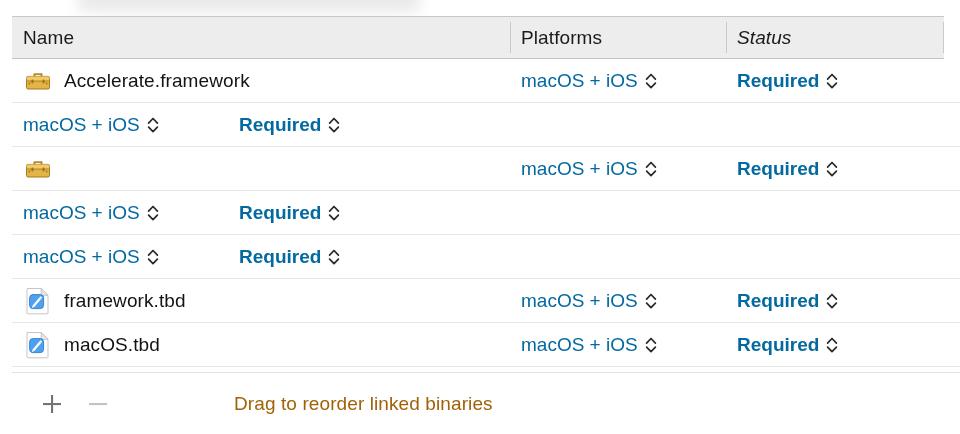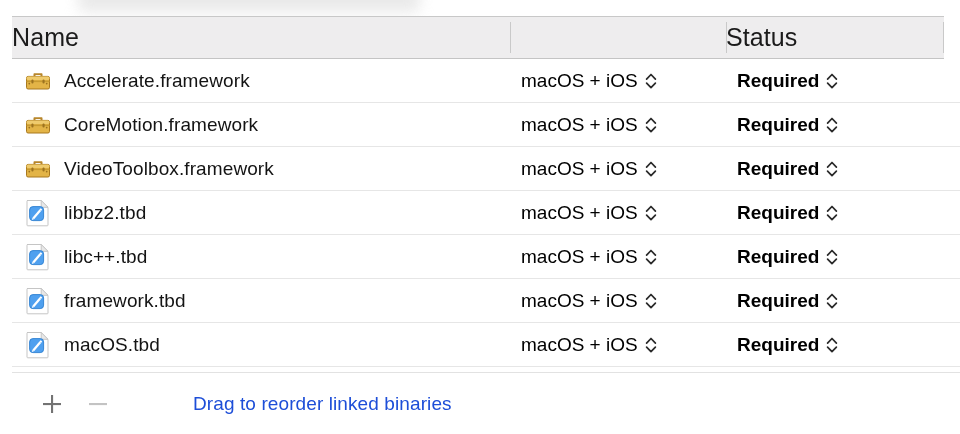--- a/index.html
+++ b/index.html
@@ -47,28 +47,29 @@
     border-bottom: 1px solid #c4c4c4;
     display: flex;
     align-items: center;
   }
 
   .th {
     position: relative;
     height: 43px;
     display: flex;
     align-items: center;
-    font-size: 25px;
+    font-size: 19px;
     color: #1b1b1b;
     letter-spacing: 0.1px;
+    padding-left: 11px;
     white-space: nowrap;
   }
   .th-name      { width: 498px; }
   .th-platforms { width: 216px; }
-  .th-status    { width: 218px; }
+  .th-status    { width: 218px; font-style: italic; }
 
   .th-divider {
     position: absolute;
     left: 0;
     top: 6px;
     width: 1px;
     height: 31px;
     background: #c9c9c9;
   }
   .th-divider.right-edge { left: auto; right: 0; }
@@ -109,21 +110,21 @@
   }
 
   .cell-platforms { width: 216px; padding-left: 11px; }
   .cell-status    { width: 218px; padding-left: 11px; font-weight: bold; }
 
   .popup {
     display: inline-flex;
     align-items: center;
     gap: 7px;
     font-size: 19px;
-    color: #000000;
+    color: #0369a1;
     white-space: nowrap;
     cursor: default;
   }
 
   .stepper {
     display: inline-flex;
     flex-direction: column;
     justify-content: center;
     align-items: center;
     width: 12px;
@@ -162,40 +163,41 @@
     margin-left: 12px;
     display: flex;
     align-items: center;
     justify-content: center;
     cursor: default;
   }
   .btn-icon.first { margin-left: 23px; }
   .btn-icon svg { display: block; }
 
   .drag-hint {
-    margin-left: 78px;
+    margin-left: 119px;
     font-size: 19px;
-    color: #1d4ed8;
+    color: #a16207;
     letter-spacing: 0.1px;
     white-space: nowrap;
   }
 </style>
 </head>
 <body>
 
 <div id="app">
 
   <div class="top-artifact"></div>
 
   <div class="table-header">
     <div class="th th-name">
       <span>Name</span>
     </div>
     <div class="th th-platforms">
       <span class="th-divider"></span>
+      <span>Platforms</span>
     </div>
     <div class="th th-status">
       <span class="th-divider"></span>
       <span>Status</span>
       <span class="th-divider right-edge"></span>
     </div>
   </div>
 
   <div class="table-body" id="rows">
       <div class="row">
@@ -228,35 +230,54 @@
             <span>Required</span>
   <span class="stepper">
     <svg width="12" height="20" viewBox="0 0 12 20">
       <path d="M1.6 8.1 6 3.5l4.4 4.6" fill="none" stroke="#2a2a2a" stroke-width="1.7" stroke-linecap="round" stroke-linejoin="round"></path>
       <path d="M1.6 12.1 6 16.7l4.4-4.6" fill="none" stroke="#2a2a2a" stroke-width="1.7" stroke-linecap="round" stroke-linejoin="round"></path>
     </svg>
   </span>
 </span></div>
       </div>
       <div class="row">
+        <div class="cell-platforms"><span class="popup">
+            <span>macOS + iOS</span>
+  <span class="stepper">
+    <svg width="12" height="20" viewBox="0 0 12 20">
+      <path d="M1.6 8.1 6 3.5l4.4 4.6" fill="none" stroke="#2a2a2a" stroke-width="1.7" stroke-linecap="round" stroke-linejoin="round"></path>
+      <path d="M1.6 12.1 6 16.7l4.4-4.6" fill="none" stroke="#2a2a2a" stroke-width="1.7" stroke-linecap="round" stroke-linejoin="round"></path>
+    </svg>
+  </span>
+</span></div>
+        <div class="cell-status"><span class="popup">
+            <span>Required</span>
+  <span class="stepper">
+    <svg width="12" height="20" viewBox="0 0 12 20">
+      <path d="M1.6 8.1 6 3.5l4.4 4.6" fill="none" stroke="#2a2a2a" stroke-width="1.7" stroke-linecap="round" stroke-linejoin="round"></path>
+      <path d="M1.6 12.1 6 16.7l4.4-4.6" fill="none" stroke="#2a2a2a" stroke-width="1.7" stroke-linecap="round" stroke-linejoin="round"></path>
+    </svg>
+  </span>
+</span></div>
+      </div>
+      <div class="row">
         <div class="cell-name">
           <span class="icon-wrap">
   <svg width="28" height="28" viewBox="0 0 28 28">
     <path d="M10.5 6.2h7c.6 0 1 .4 1 1v2.3h-2V7.9h-5v1.6h-2V7.2c0-.6.4-1 1-1z" fill="#b8862b"></path>
     <rect x="2.5" y="9.4" width="23" height="12.6" rx="1.6" fill="#e3b447"></rect>
     <rect x="2.5" y="9.4" width="23" height="12.6" rx="1.6" fill="none" stroke="#a8781f" stroke-width="1"></rect>
     <rect x="2.5" y="13.6" width="23" height="1.5" fill="#c79a31"></rect>
     <rect x="2.5" y="9.4" width="23" height="3.6" rx="1.6" fill="#efcb6d"></rect>
     <rect x="7.4" y="12.4" width="2.1" height="4.2" rx="1" fill="#9d7320"></rect>
     <rect x="18.5" y="12.4" width="2.1" height="4.2" rx="1" fill="#9d7320"></rect>
     <circle cx="5.3" cy="16.6" r="0.9" fill="#9d7320"></circle>
     <circle cx="22.7" cy="16.6" r="0.9" fill="#9d7320"></circle>
   </svg>
 </span>
-          <span class="row-label">CoreMotion.framework</span>
         </div>
         <div class="cell-platforms"><span class="popup">
             <span>macOS + iOS</span>
   <span class="stepper">
     <svg width="12" height="20" viewBox="0 0 12 20">
       <path d="M1.6 8.1 6 3.5l4.4 4.6" fill="none" stroke="#2a2a2a" stroke-width="1.7" stroke-linecap="round" stroke-linejoin="round"></path>
       <path d="M1.6 12.1 6 16.7l4.4-4.6" fill="none" stroke="#2a2a2a" stroke-width="1.7" stroke-linecap="round" stroke-linejoin="round"></path>
     </svg>
   </span>
 </span></div>
@@ -264,104 +285,40 @@
             <span>Required</span>
   <span class="stepper">
     <svg width="12" height="20" viewBox="0 0 12 20">
       <path d="M1.6 8.1 6 3.5l4.4 4.6" fill="none" stroke="#2a2a2a" stroke-width="1.7" stroke-linecap="round" stroke-linejoin="round"></path>
       <path d="M1.6 12.1 6 16.7l4.4-4.6" fill="none" stroke="#2a2a2a" stroke-width="1.7" stroke-linecap="round" stroke-linejoin="round"></path>
     </svg>
   </span>
 </span></div>
       </div>
       <div class="row">
-        <div class="cell-name">
-          <span class="icon-wrap">
-  <svg width="28" height="28" viewBox="0 0 28 28">
-    <path d="M10.5 6.2h7c.6 0 1 .4 1 1v2.3h-2V7.9h-5v1.6h-2V7.2c0-.6.4-1 1-1z" fill="#b8862b"></path>
-    <rect x="2.5" y="9.4" width="23" height="12.6" rx="1.6" fill="#e3b447"></rect>
-    <rect x="2.5" y="9.4" width="23" height="12.6" rx="1.6" fill="none" stroke="#a8781f" stroke-width="1"></rect>
-    <rect x="2.5" y="13.6" width="23" height="1.5" fill="#c79a31"></rect>
-    <rect x="2.5" y="9.4" width="23" height="3.6" rx="1.6" fill="#efcb6d"></rect>
-    <rect x="7.4" y="12.4" width="2.1" height="4.2" rx="1" fill="#9d7320"></rect>
-    <rect x="18.5" y="12.4" width="2.1" height="4.2" rx="1" fill="#9d7320"></rect>
-    <circle cx="5.3" cy="16.6" r="0.9" fill="#9d7320"></circle>
-    <circle cx="22.7" cy="16.6" r="0.9" fill="#9d7320"></circle>
-  </svg>
-</span>
-          <span class="row-label">VideoToolbox.framework</span>
-        </div>
-        <div class="cell-platforms"><span class="popup">
-            <span>macOS + iOS</span>
-  <span class="stepper">
-    <svg width="12" height="20" viewBox="0 0 12 20">
-      <path d="M1.6 8.1 6 3.5l4.4 4.6" fill="none" stroke="#2a2a2a" stroke-width="1.7" stroke-linecap="round" stroke-linejoin="round"></path>
-      <path d="M1.6 12.1 6 16.7l4.4-4.6" fill="none" stroke="#2a2a2a" stroke-width="1.7" stroke-linecap="round" stroke-linejoin="round"></path>
-    </svg>
-  </span>
-</span></div>
-        <div class="cell-status"><span class="popup">
-            <span>Required</span>
-  <span class="stepper">
-    <svg width="12" height="20" viewBox="0 0 12 20">
-      <path d="M1.6 8.1 6 3.5l4.4 4.6" fill="none" stroke="#2a2a2a" stroke-width="1.7" stroke-linecap="round" stroke-linejoin="round"></path>
-      <path d="M1.6 12.1 6 16.7l4.4-4.6" fill="none" stroke="#2a2a2a" stroke-width="1.7" stroke-linecap="round" stroke-linejoin="round"></path>
-    </svg>
-  </span>
-</span></div>
-      </div>
-      <div class="row">
-        <div class="cell-name">
-          <span class="icon-wrap">
-  <svg width="26" height="28" viewBox="0 0 26 28">
-    <path d="M2 1.5h14.2L23 8.3V26a.8.8 0 0 1-.8.8H2.8A.8.8 0 0 1 2 26V2.3a.8.8 0 0 1 .8-.8z" fill="#ffffff" stroke="#c5c5c5" stroke-width="1"></path>
-    <path d="M16.2 1.5 23 8.3h-6.2a.6.6 0 0 1-.6-.6z" fill="#e8e8e8" stroke="#c5c5c5" stroke-width="1"></path>
-    <rect x="4.6" y="7.6" width="14" height="14" rx="3.4" fill="#4fa0ef"></rect>
-    <rect x="4.6" y="7.6" width="14" height="14" rx="3.4" fill="none" stroke="#2d7fd0" stroke-width="0.9"></rect>
-    <path d="M7.6 18.6 14.4 10.4l1.7 1.5-6.8 8.2z" fill="#ffffff"></path>
-    <path d="M7.6 18.6 9.3 20.1l-2.5.9z" fill="#ffffff"></path>
-    <path d="M14.4 10.4 16.1 11.9l1.1-1.4-1.5-1.3z" fill="#ffffff"></path>
-  </svg>
-</span>
-          <span class="row-label">libbz2.tbd</span>
-        </div>
-        <div class="cell-platforms"><span class="popup">
-            <span>macOS + iOS</span>
-  <span class="stepper">
-    <svg width="12" height="20" viewBox="0 0 12 20">
-      <path d="M1.6 8.1 6 3.5l4.4 4.6" fill="none" stroke="#2a2a2a" stroke-width="1.7" stroke-linecap="round" stroke-linejoin="round"></path>
-      <path d="M1.6 12.1 6 16.7l4.4-4.6" fill="none" stroke="#2a2a2a" stroke-width="1.7" stroke-linecap="round" stroke-linejoin="round"></path>
-    </svg>
-  </span>
-</span></div>
-        <div class="cell-status"><span class="popup">
-            <span>Required</span>
-  <span class="stepper">
-    <svg width="12" height="20" viewBox="0 0 12 20">
-      <path d="M1.6 8.1 6 3.5l4.4 4.6" fill="none" stroke="#2a2a2a" stroke-width="1.7" stroke-linecap="round" stroke-linejoin="round"></path>
-      <path d="M1.6 12.1 6 16.7l4.4-4.6" fill="none" stroke="#2a2a2a" stroke-width="1.7" stroke-linecap="round" stroke-linejoin="round"></path>
-    </svg>
-  </span>
-</span></div>
-      </div>
-      <div class="row">
-        <div class="cell-name">
-          <span class="icon-wrap">
-  <svg width="26" height="28" viewBox="0 0 26 28">
-    <path d="M2 1.5h14.2L23 8.3V26a.8.8 0 0 1-.8.8H2.8A.8.8 0 0 1 2 26V2.3a.8.8 0 0 1 .8-.8z" fill="#ffffff" stroke="#c5c5c5" stroke-width="1"></path>
-    <path d="M16.2 1.5 23 8.3h-6.2a.6.6 0 0 1-.6-.6z" fill="#e8e8e8" stroke="#c5c5c5" stroke-width="1"></path>
-    <rect x="4.6" y="7.6" width="14" height="14" rx="3.4" fill="#4fa0ef"></rect>
-    <rect x="4.6" y="7.6" width="14" height="14" rx="3.4" fill="none" stroke="#2d7fd0" stroke-width="0.9"></rect>
-    <path d="M7.6 18.6 14.4 10.4l1.7 1.5-6.8 8.2z" fill="#ffffff"></path>
-    <path d="M7.6 18.6 9.3 20.1l-2.5.9z" fill="#ffffff"></path>
-    <path d="M14.4 10.4 16.1 11.9l1.1-1.4-1.5-1.3z" fill="#ffffff"></path>
-  </svg>
-</span>
-          <span class="row-label">libc++.tbd</span>
-        </div>
+        <div class="cell-platforms"><span class="popup">
+            <span>macOS + iOS</span>
+  <span class="stepper">
+    <svg width="12" height="20" viewBox="0 0 12 20">
+      <path d="M1.6 8.1 6 3.5l4.4 4.6" fill="none" stroke="#2a2a2a" stroke-width="1.7" stroke-linecap="round" stroke-linejoin="round"></path>
+      <path d="M1.6 12.1 6 16.7l4.4-4.6" fill="none" stroke="#2a2a2a" stroke-width="1.7" stroke-linecap="round" stroke-linejoin="round"></path>
+    </svg>
+  </span>
+</span></div>
+        <div class="cell-status"><span class="popup">
+            <span>Required</span>
+  <span class="stepper">
+    <svg width="12" height="20" viewBox="0 0 12 20">
+      <path d="M1.6 8.1 6 3.5l4.4 4.6" fill="none" stroke="#2a2a2a" stroke-width="1.7" stroke-linecap="round" stroke-linejoin="round"></path>
+      <path d="M1.6 12.1 6 16.7l4.4-4.6" fill="none" stroke="#2a2a2a" stroke-width="1.7" stroke-linecap="round" stroke-linejoin="round"></path>
+    </svg>
+  </span>
+</span></div>
+      </div>
+      <div class="row">
         <div class="cell-platforms"><span class="popup">
             <span>macOS + iOS</span>
   <span class="stepper">
     <svg width="12" height="20" viewBox="0 0 12 20">
       <path d="M1.6 8.1 6 3.5l4.4 4.6" fill="none" stroke="#2a2a2a" stroke-width="1.7" stroke-linecap="round" stroke-linejoin="round"></path>
       <path d="M1.6 12.1 6 16.7l4.4-4.6" fill="none" stroke="#2a2a2a" stroke-width="1.7" stroke-linecap="round" stroke-linejoin="round"></path>
     </svg>
   </span>
 </span></div>
         <div class="cell-status"><span class="popup">

